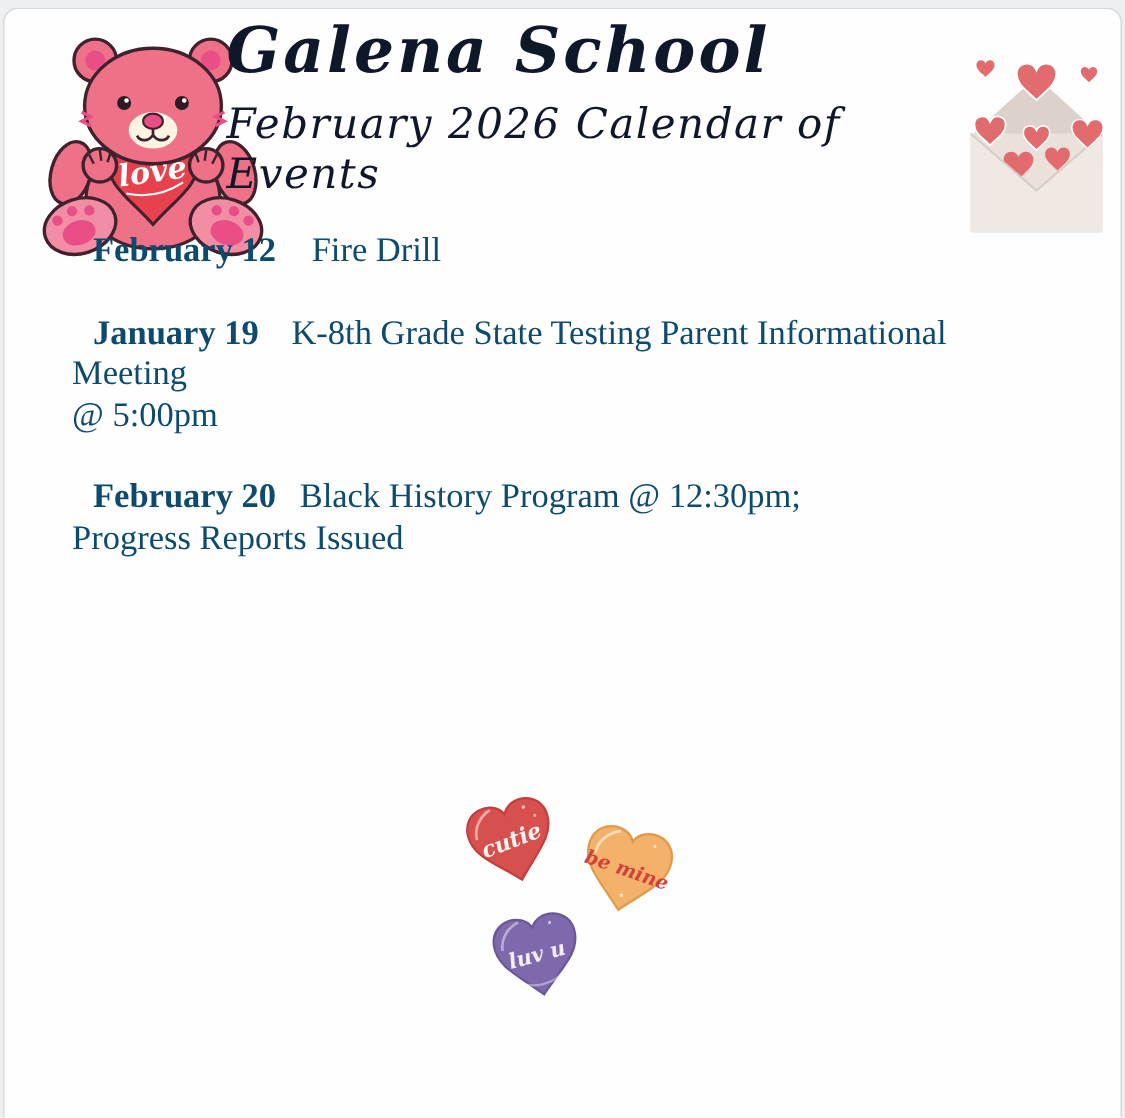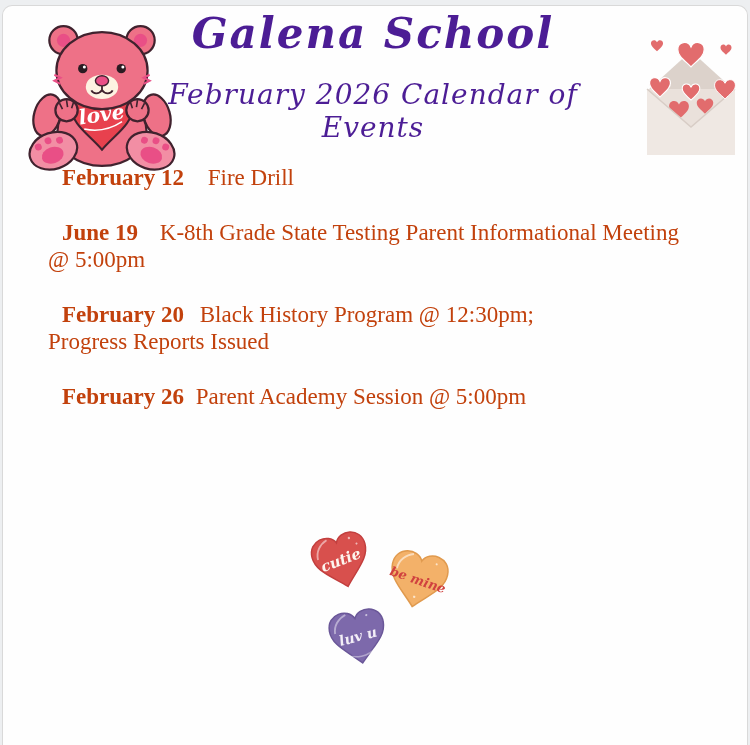--- a/index.html
+++ b/index.html
@@ -10,36 +10,36 @@
     position:relative;overflow:hidden;
   }
   .card{
     position:absolute;left:2px;right:2px;top:5px;bottom:0;
     background:#fefefe;
     border:1px solid #d9d9d9;border-bottom:none;
     border-radius:10px 10px 0 0;
   }
   
   .bear-wrap{position:absolute;left:12px;top:12px;width:174px;height:154px;}
-  .titles{position:absolute;left:148px;top:4px;width:444px;text-align:center;color:#4c1d95;}
+  .titles{position:absolute;left:148px;top:4px;width:444px;color:#0f172a;}
   .title{
     font-family:"DejaVu Serif", serif;
     font-style:italic;font-weight:600;
     font-size:42px;letter-spacing:2px;line-height:1.15;
   }
   .subtitle{
     font-family:"DejaVu Serif", serif;
     font-style:italic;font-weight:500;
-    font-size:28px;letter-spacing:1px;margin-top:20px;
+    font-size:28px;letter-spacing:1px;margin-top:8px;
   }
   .envelope-wrap{position:absolute;left:632px;top:24px;width:112px;height:132px;}
   
   .events{
-    position:absolute;left:45px;top:158px;width:650px;
-    font-size:23px;color:#c2410c;
+    position:absolute;left:45px;top:147px;width:650px;
+    font-size:23px;color:#0c4a6e;
   }
   .event{margin:0 0 27px 0;line-height:1.2;text-indent:14px;}
   .event .date{font-weight:700;}
   .event .desc{white-space:pre-line;}
   .event:nth-child(1) .date{margin-right:18px;}
   .event:nth-child(2) .date{margin-right:16px;}
   .event:nth-child(3) .date{margin-right:10px;text-align:center;}
   .event:nth-child(4) .date{margin-right:6px;}
   .event:nth-child(5) .date{margin-right:6px;}
   
@@ -135,28 +135,27 @@
         <use href="#hrt" transform="translate(25,55) scale(0.95)" stroke="#ffffff" stroke-width="1.3"></use>
         <use href="#hrt" transform="translate(56,60) scale(0.8)" stroke="#ffffff" stroke-width="1.3"></use>
         <use href="#hrt" transform="translate(90,57) scale(0.95)" stroke="#ffffff" stroke-width="1"></use>
       </g>
     </svg>
   </div>
 
   <div class="events">
     <p class="event"><strong class="date">February 12</strong><span class="desc"> Fire Drill</span></p>
 
-    <p class="event"><strong class="date">June 19</strong><span class="desc"> K-8th Grade State Testing Parent Informational Meeting
+    <p class="event"><strong class="date">January 19</strong><span class="desc"> K-8th Grade State Testing Parent Informational Meeting
 @ 5:00pm</span></p>
 
     <p class="event"><strong class="date">February 20</strong><span class="desc"> Black History Program @ 12:30pm;
 Progress Reports Issued</span></p>
 
 
-    <p class="event"><strong class="date">February 26</strong><span class="desc"> Parent Academy Session @ 5:00pm</span></p>
   </div>
 
   <div class="candy-cluster">
 
     <svg class="candy red" viewBox="0 0 100 92">
       <path d="M50,22 C43,6 13,9 13,33 C13,52 31,63 50,83 C69,63 87,52 87,33 C87,9 57,6 50,22 Z" stroke="#c23f3e" stroke-width="2" fill="#d8504d"></path>
       <path d="M20,38 C20,27 28,18 38,15" fill="none" stroke="#ffffff" stroke-opacity="0.5" stroke-width="2.5"></path>
       <circle cx="68" cy="20" r="1.6" fill="#ffffff" fill-opacity="0.6"></circle>
       <circle cx="76" cy="30" r="1.4" fill="#ffffff" fill-opacity="0.6"></circle>
       <text class="candy-text" x="50" y="53" transform="rotate(-6 50 48)" text-anchor="middle" font-size="20" fill="#fdf6ef">cutie</text>

